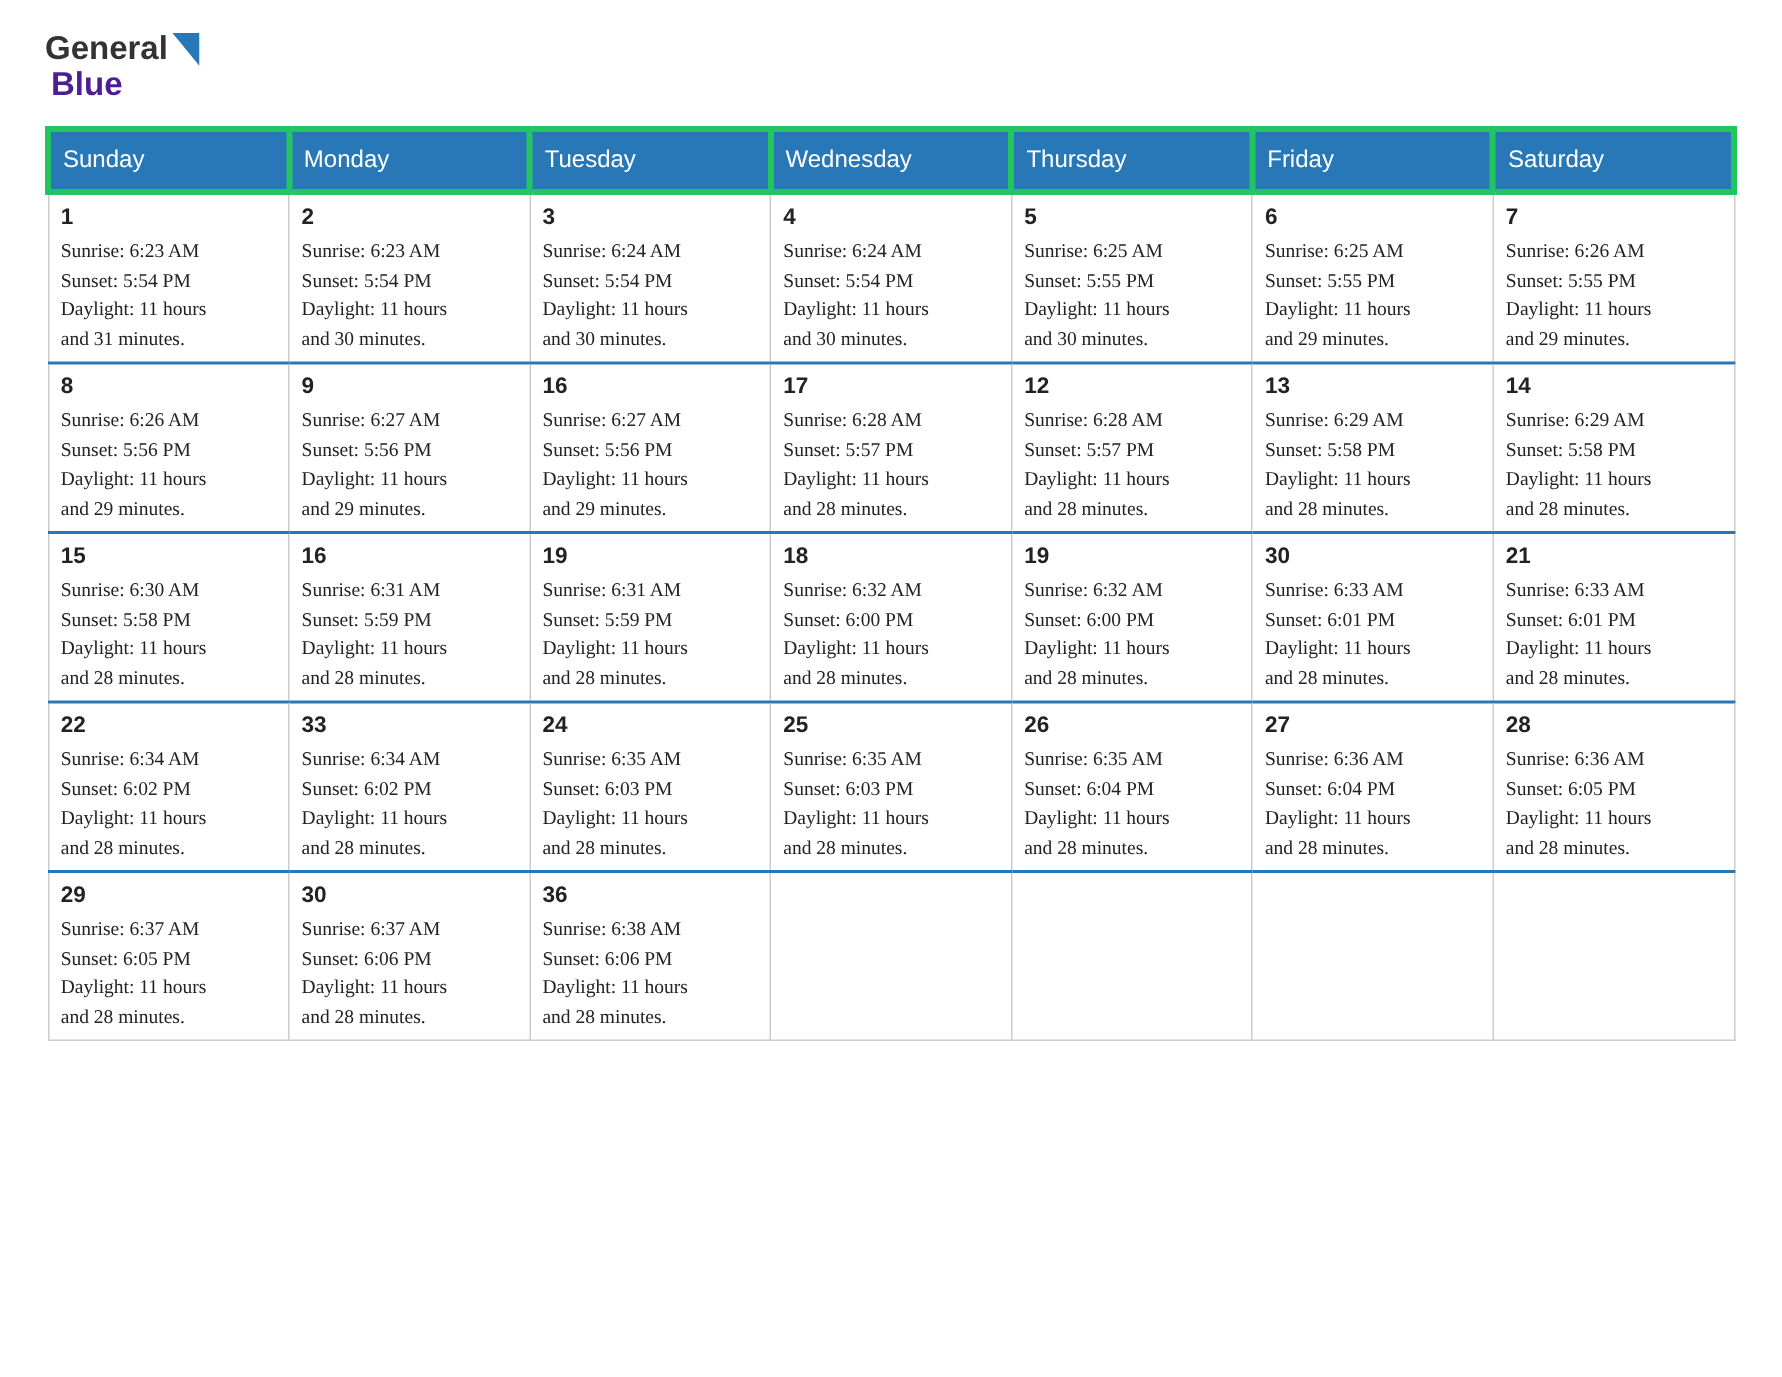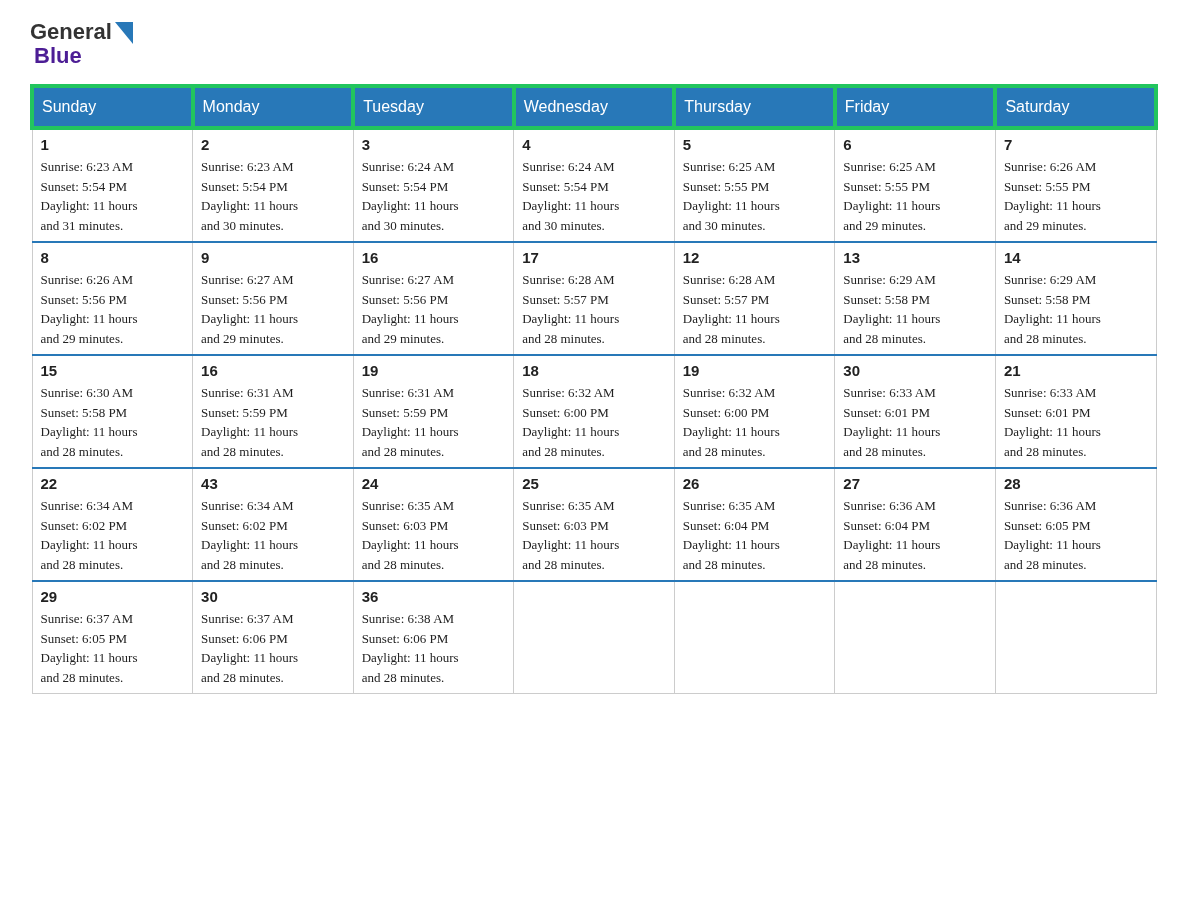--- a/index.html
+++ b/index.html
@@ -209,21 +209,21 @@
           <span class="day-number">21</span>
           <div class="day-info">Sunrise: 6:33 AM<br>Sunset: 6:01 PM<br>Daylight: 11 hours<br>and 28 minutes.</div>
         </td>
       </tr>
       <tr class="week-row">
         <td>
           <span class="day-number">22</span>
           <div class="day-info">Sunrise: 6:34 AM<br>Sunset: 6:02 PM<br>Daylight: 11 hours<br>and 28 minutes.</div>
         </td>
         <td>
-          <span class="day-number">43</span>
+          <span class="day-number">33</span>
           <div class="day-info">Sunrise: 6:34 AM<br>Sunset: 6:02 PM<br>Daylight: 11 hours<br>and 28 minutes.</div>
         </td>
         <td>
           <span class="day-number">24</span>
           <div class="day-info">Sunrise: 6:35 AM<br>Sunset: 6:03 PM<br>Daylight: 11 hours<br>and 28 minutes.</div>
         </td>
         <td>
           <span class="day-number">25</span>
           <div class="day-info">Sunrise: 6:35 AM<br>Sunset: 6:03 PM<br>Daylight: 11 hours<br>and 28 minutes.</div>
         </td>

